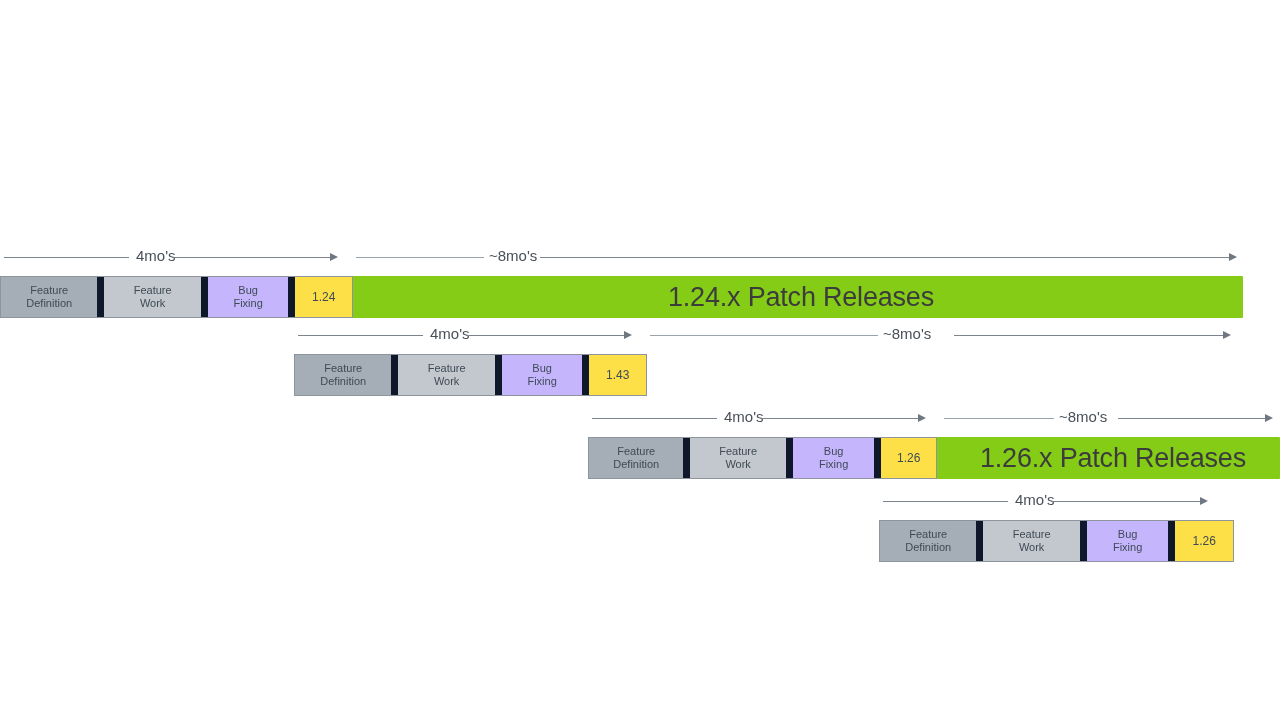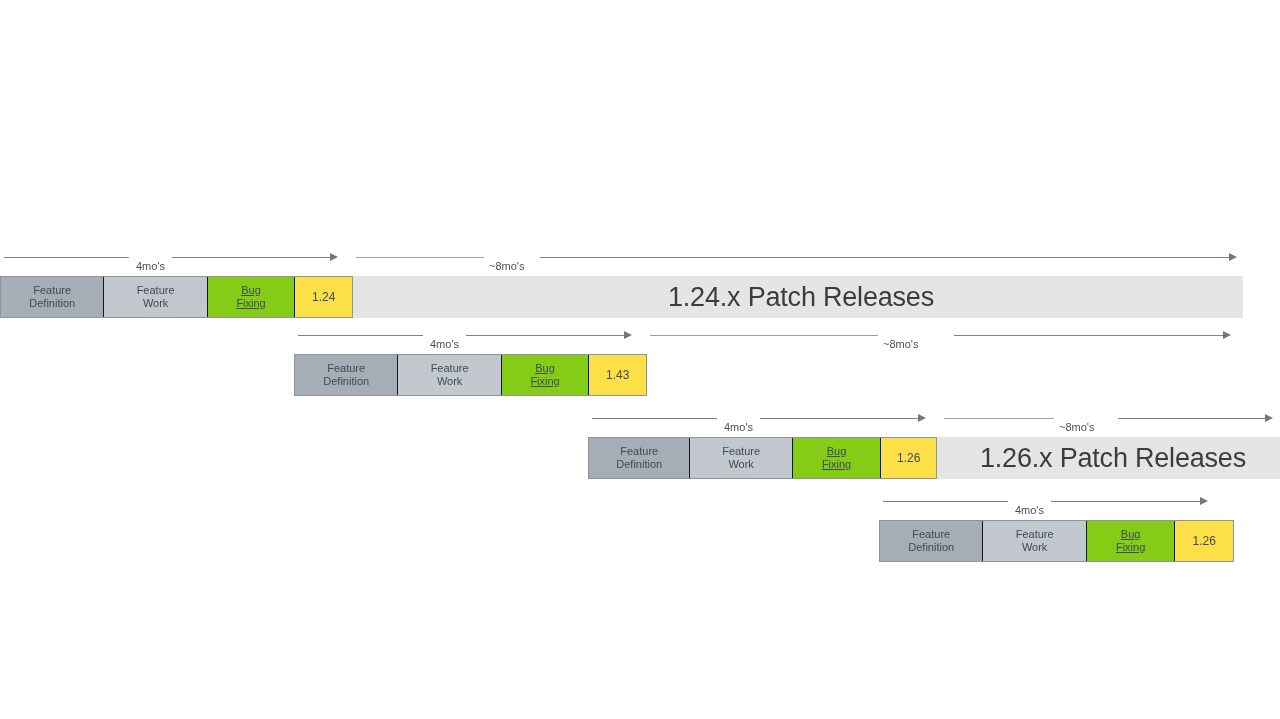--- a/index.html
+++ b/index.html
@@ -28,21 +28,21 @@
   
   .release-row {
     position: absolute;
     height: 78px;
   }
 
   
   .patch-band {
     position: absolute;
     height: 42px;
-    background: #e5e5e5;
+    background: #84cc16;
     border-radius: 1px;
   }
   .patch-band-label {
     position: absolute;
     top: 50%;
     transform: translateY(-50%);
     font-size: 27px;
     font-weight: 400;
     color: #3c3c3c;
     letter-spacing: -0.2px;
@@ -53,39 +53,39 @@
   
   .phase-bar {
     position: absolute;
     display: flex;
     height: 42px;
     box-sizing: border-box;
     border: 1px solid #8d949e;
   }
   .phase-box {
     box-sizing: border-box;
-    border-right: 1px solid #0f172a;
+    border-right: 7px solid #0f172a;
     display: flex;
     flex-direction: column;
     align-items: center;
     justify-content: center;
     font-size: 11px;
     line-height: 13px;
     color: #3f4a55;
     text-align: center;
     white-space: nowrap;
   }
   .phase-box:last-child {
     border-right: none;
   }
   .phase-box .l2 { display: block; }
 
   .shade-1 { background: #a5adb6; }
   .shade-2 { background: #c3c8ce; }
-  .shade-3 { background: #84cc16; text-decoration: underline; }
+  .shade-3 { background: #c4b5fd; }
   .shade-4 { background: #fde047; font-size: 12px; }
 
   
   .rule-group {
     position: absolute;
     height: 20px;
   }
   .rule-line {
     position: absolute;
     top: 9px;
@@ -97,22 +97,22 @@
     position: absolute;
     top: 5px;
     width: 0;
     height: 0;
     border-top: 4px solid transparent;
     border-bottom: 4px solid transparent;
     border-left: 8px solid #6f7781;
   }
   .rule-label {
     position: absolute;
-    top: 12px;
-    font-size: 11px;
+    top: 2px;
+    font-size: 15px;
     color: #4a5058;
     white-space: nowrap;
     line-height: 12px;
   }
 </style>
 </head>
 <body>
 
 <div id="diagram">
 

